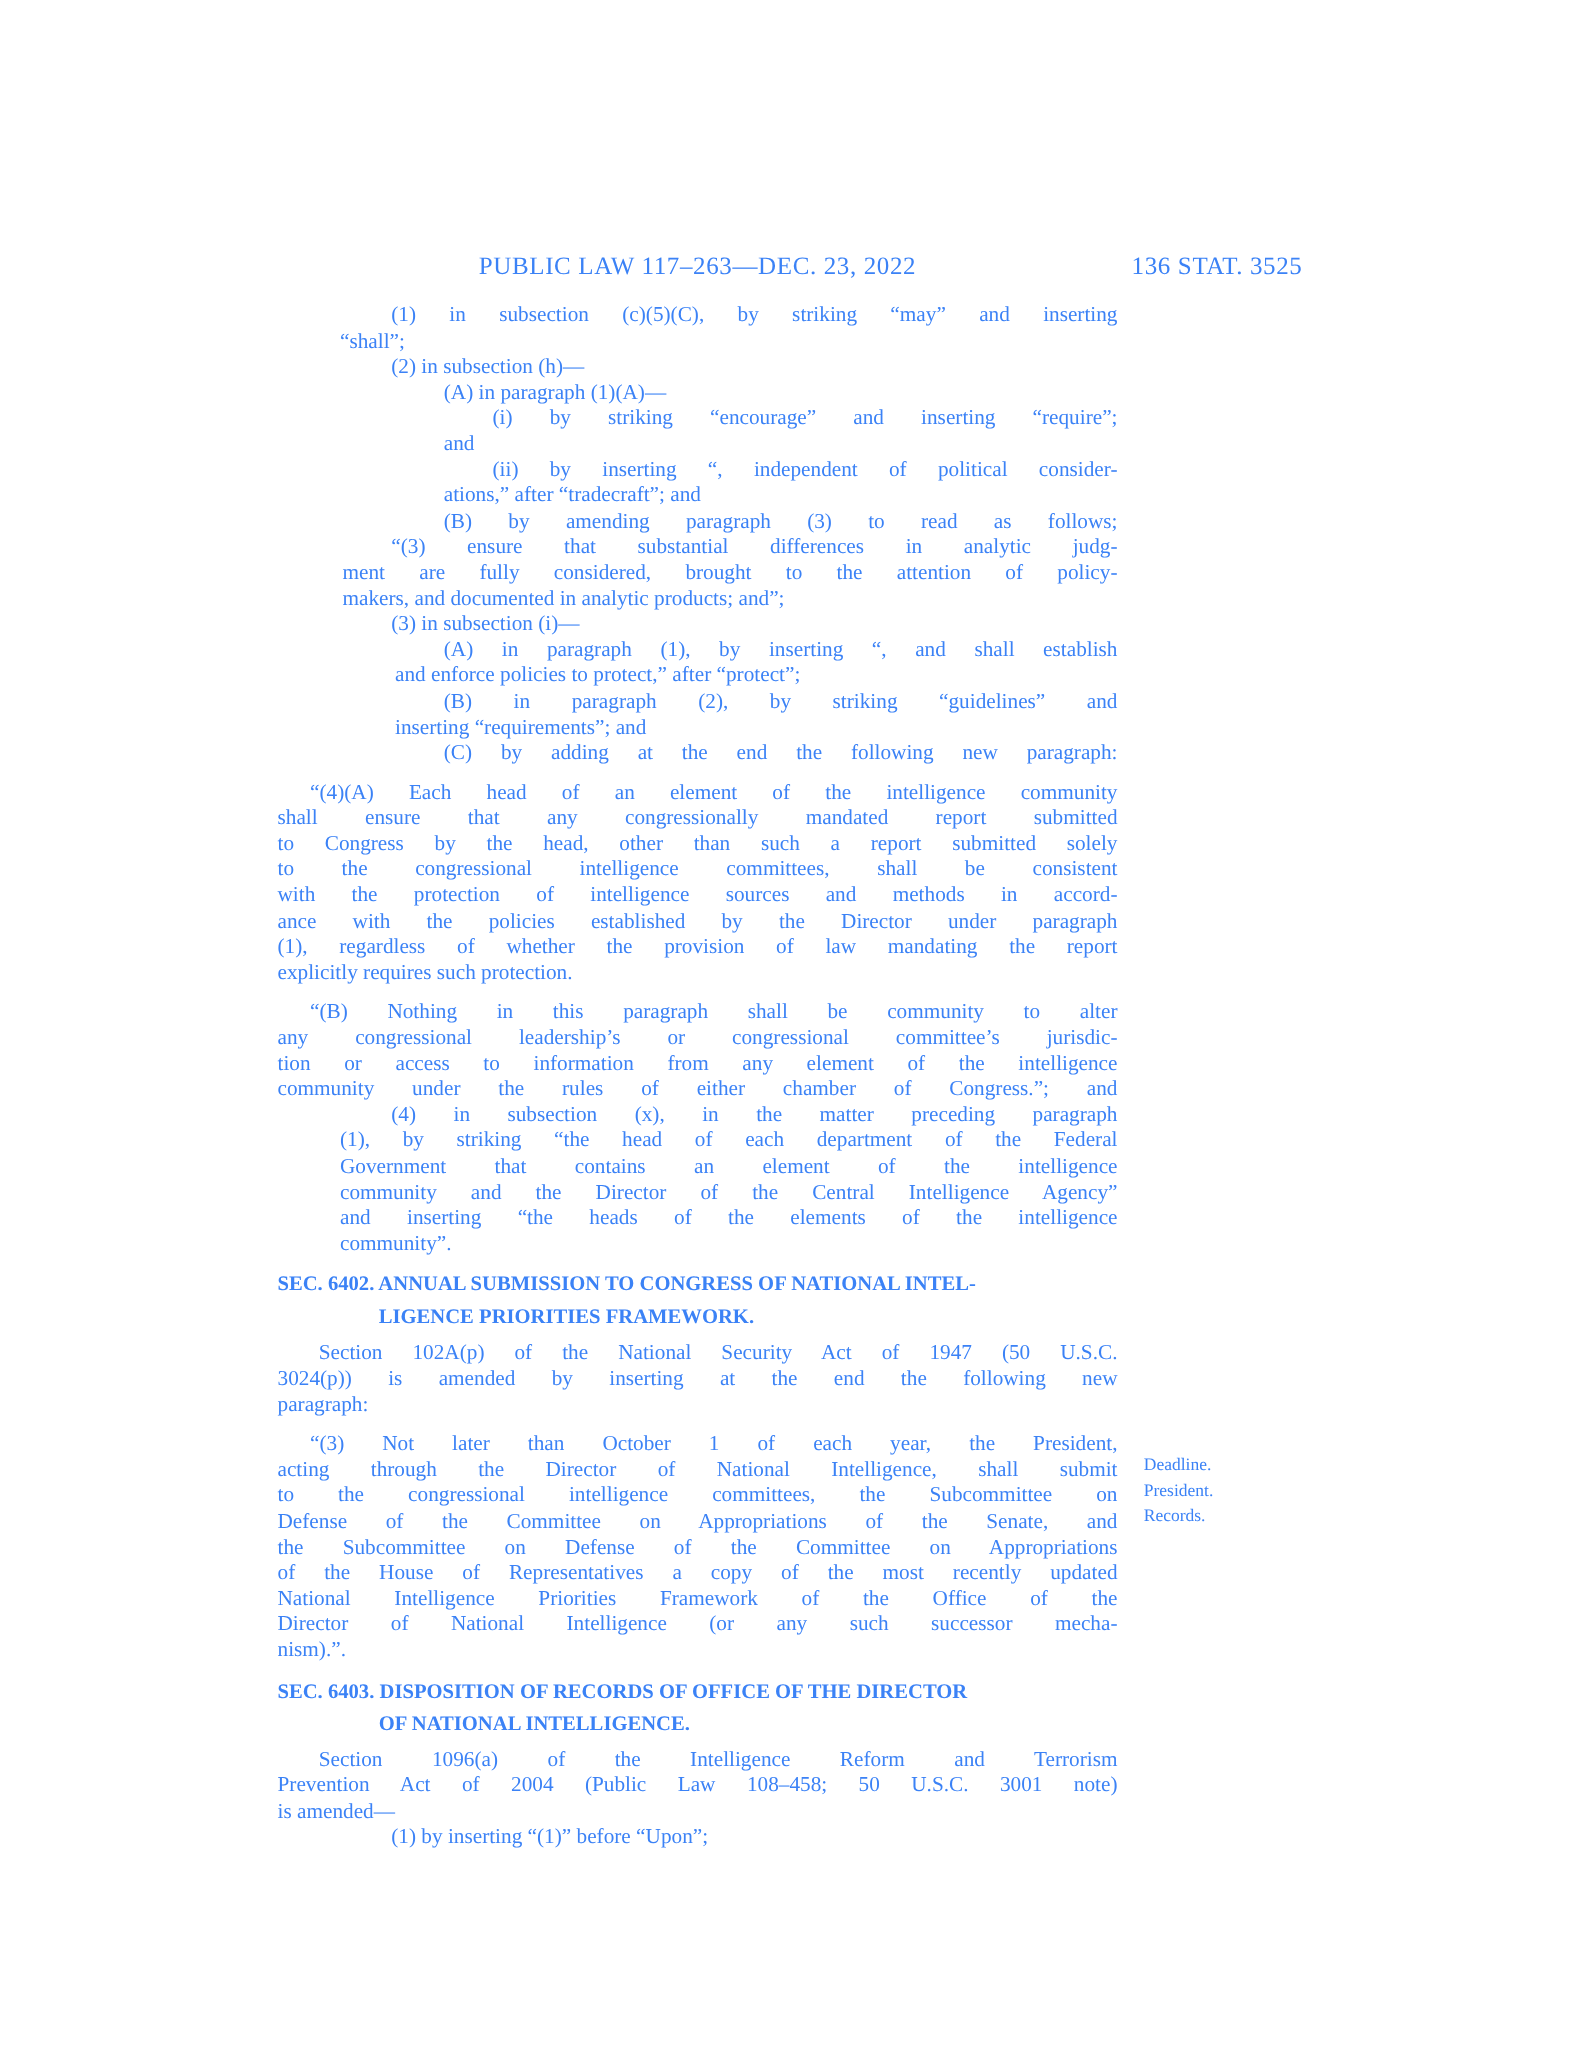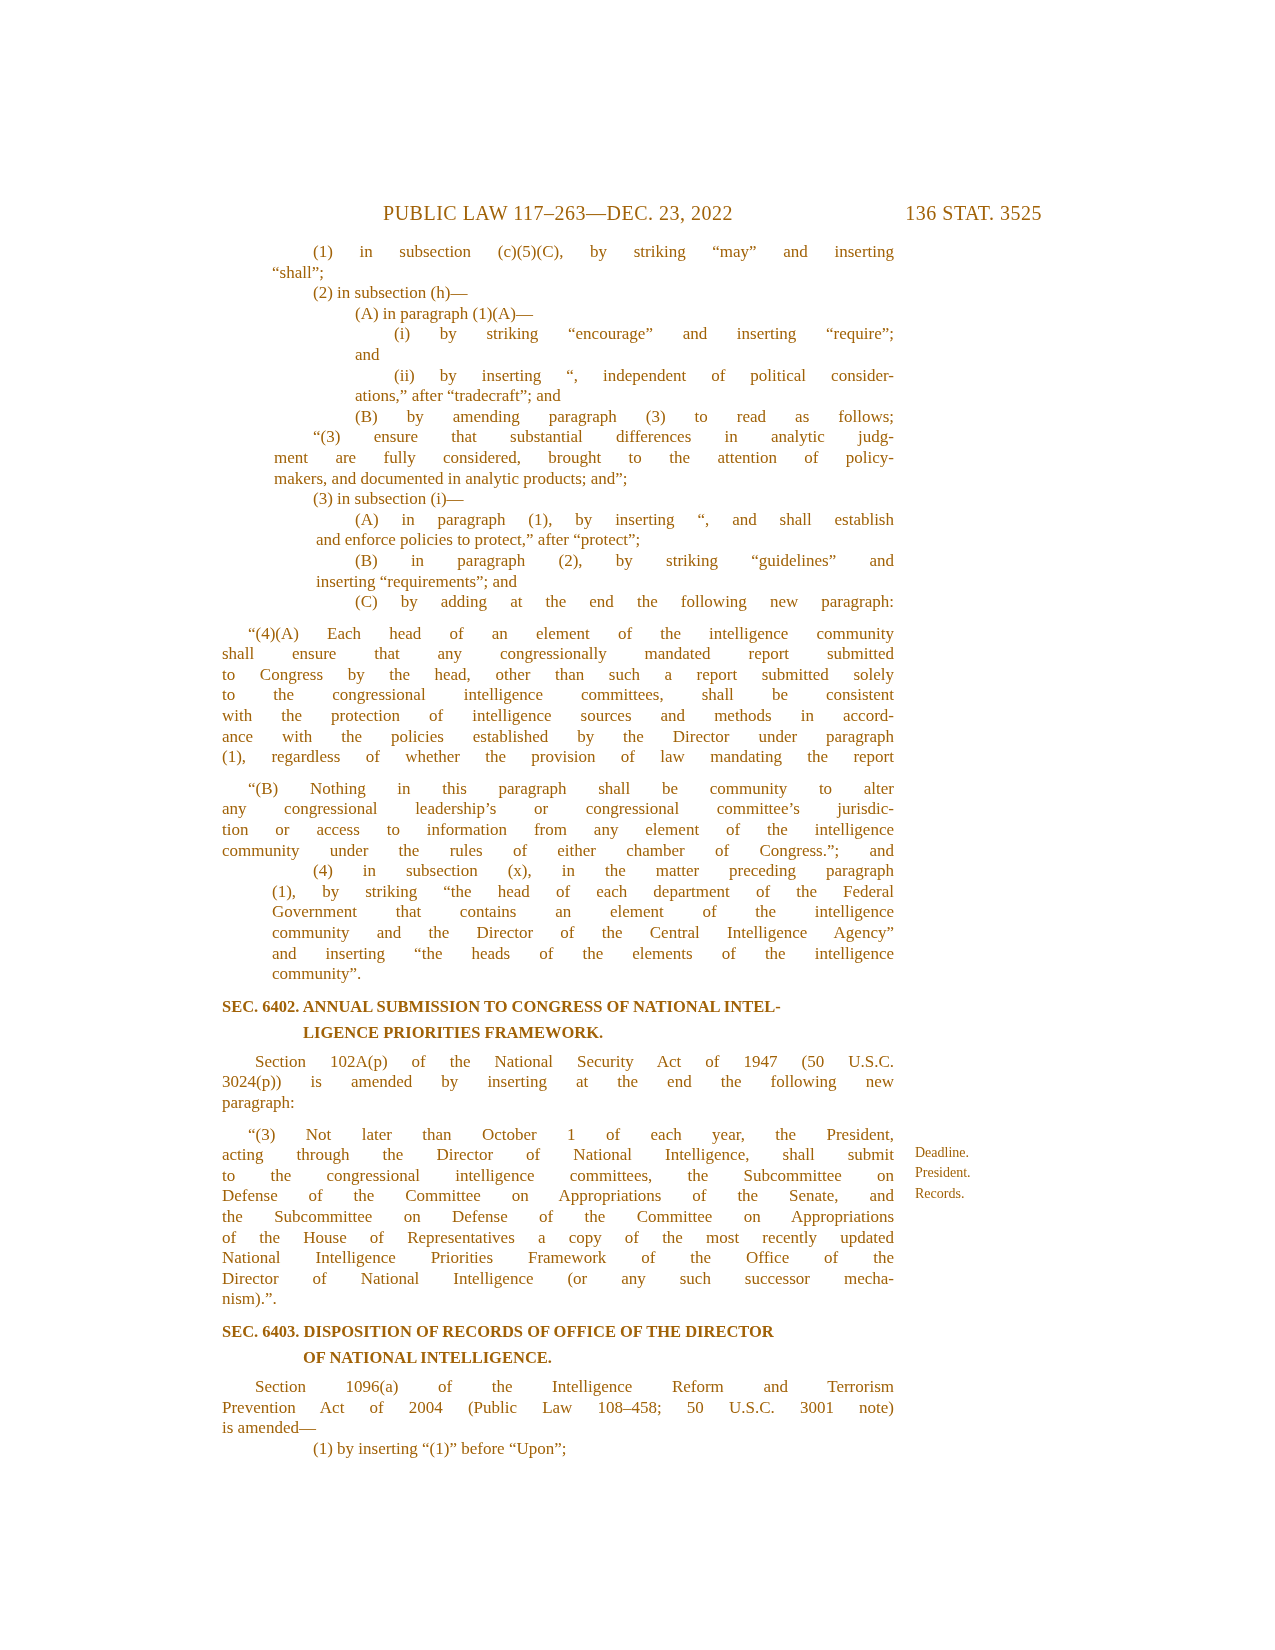--- a/index.html
+++ b/index.html
@@ -1,20 +1,20 @@
 <!DOCTYPE html>
 <html><head>
 <meta charset="utf-8">
 <style>
   html,body{margin:0;padding:0;background:#e8e8e8;}
   #page{
     position:relative;
     width:1275px;height:1650px;
     background:#ffffff;
-    color:#a16207;
+    color:#3b82f6;
     font-family:"Liberation Serif","DejaVu Serif",serif;
     overflow:hidden;
   }
   
   #running-head{position:absolute;top:202px;left:0;width:1275px;height:30px;}
   #law-title{
     position:absolute;left:222px;width:672px;
     text-align:center;font-size:20px;letter-spacing:0.5px;white-space:nowrap;
   }
   #stat-number{
@@ -101,20 +101,21 @@
         <div class="line first">(C) by adding at the end the following new paragraph:</div>
       </div>
       <div class="para lv-quote">
         <div class="line first">“(4)(A) Each head of an element of the intelligence community</div>
         <div class="line">shall ensure that any congressionally mandated report submitted</div>
         <div class="line">to Congress by the head, other than such a report submitted solely</div>
         <div class="line">to the congressional intelligence committees, shall be consistent</div>
         <div class="line">with the protection of intelligence sources and methods in accord-</div>
         <div class="line">ance with the policies established by the Director under paragraph</div>
         <div class="line">(1), regardless of whether the provision of law mandating the report</div>
+        <div class="line final">explicitly requires such protection.</div>
       </div>
       <div class="para lv-quote">
         <div class="line first">“(B) Nothing in this paragraph shall be community to alter</div>
         <div class="line">any congressional leadership’s or congressional committee’s jurisdic-</div>
         <div class="line">tion or access to information from any element of the intelligence</div>
         <div class="line">community under the rules of either chamber of Congress.”; and</div>
       </div>
       <div class="para lv-amend">
         <div class="line first">(4) in subsection (x), in the matter preceding paragraph</div>
         <div class="line">(1), by striking “the head of each department of the Federal</div>

